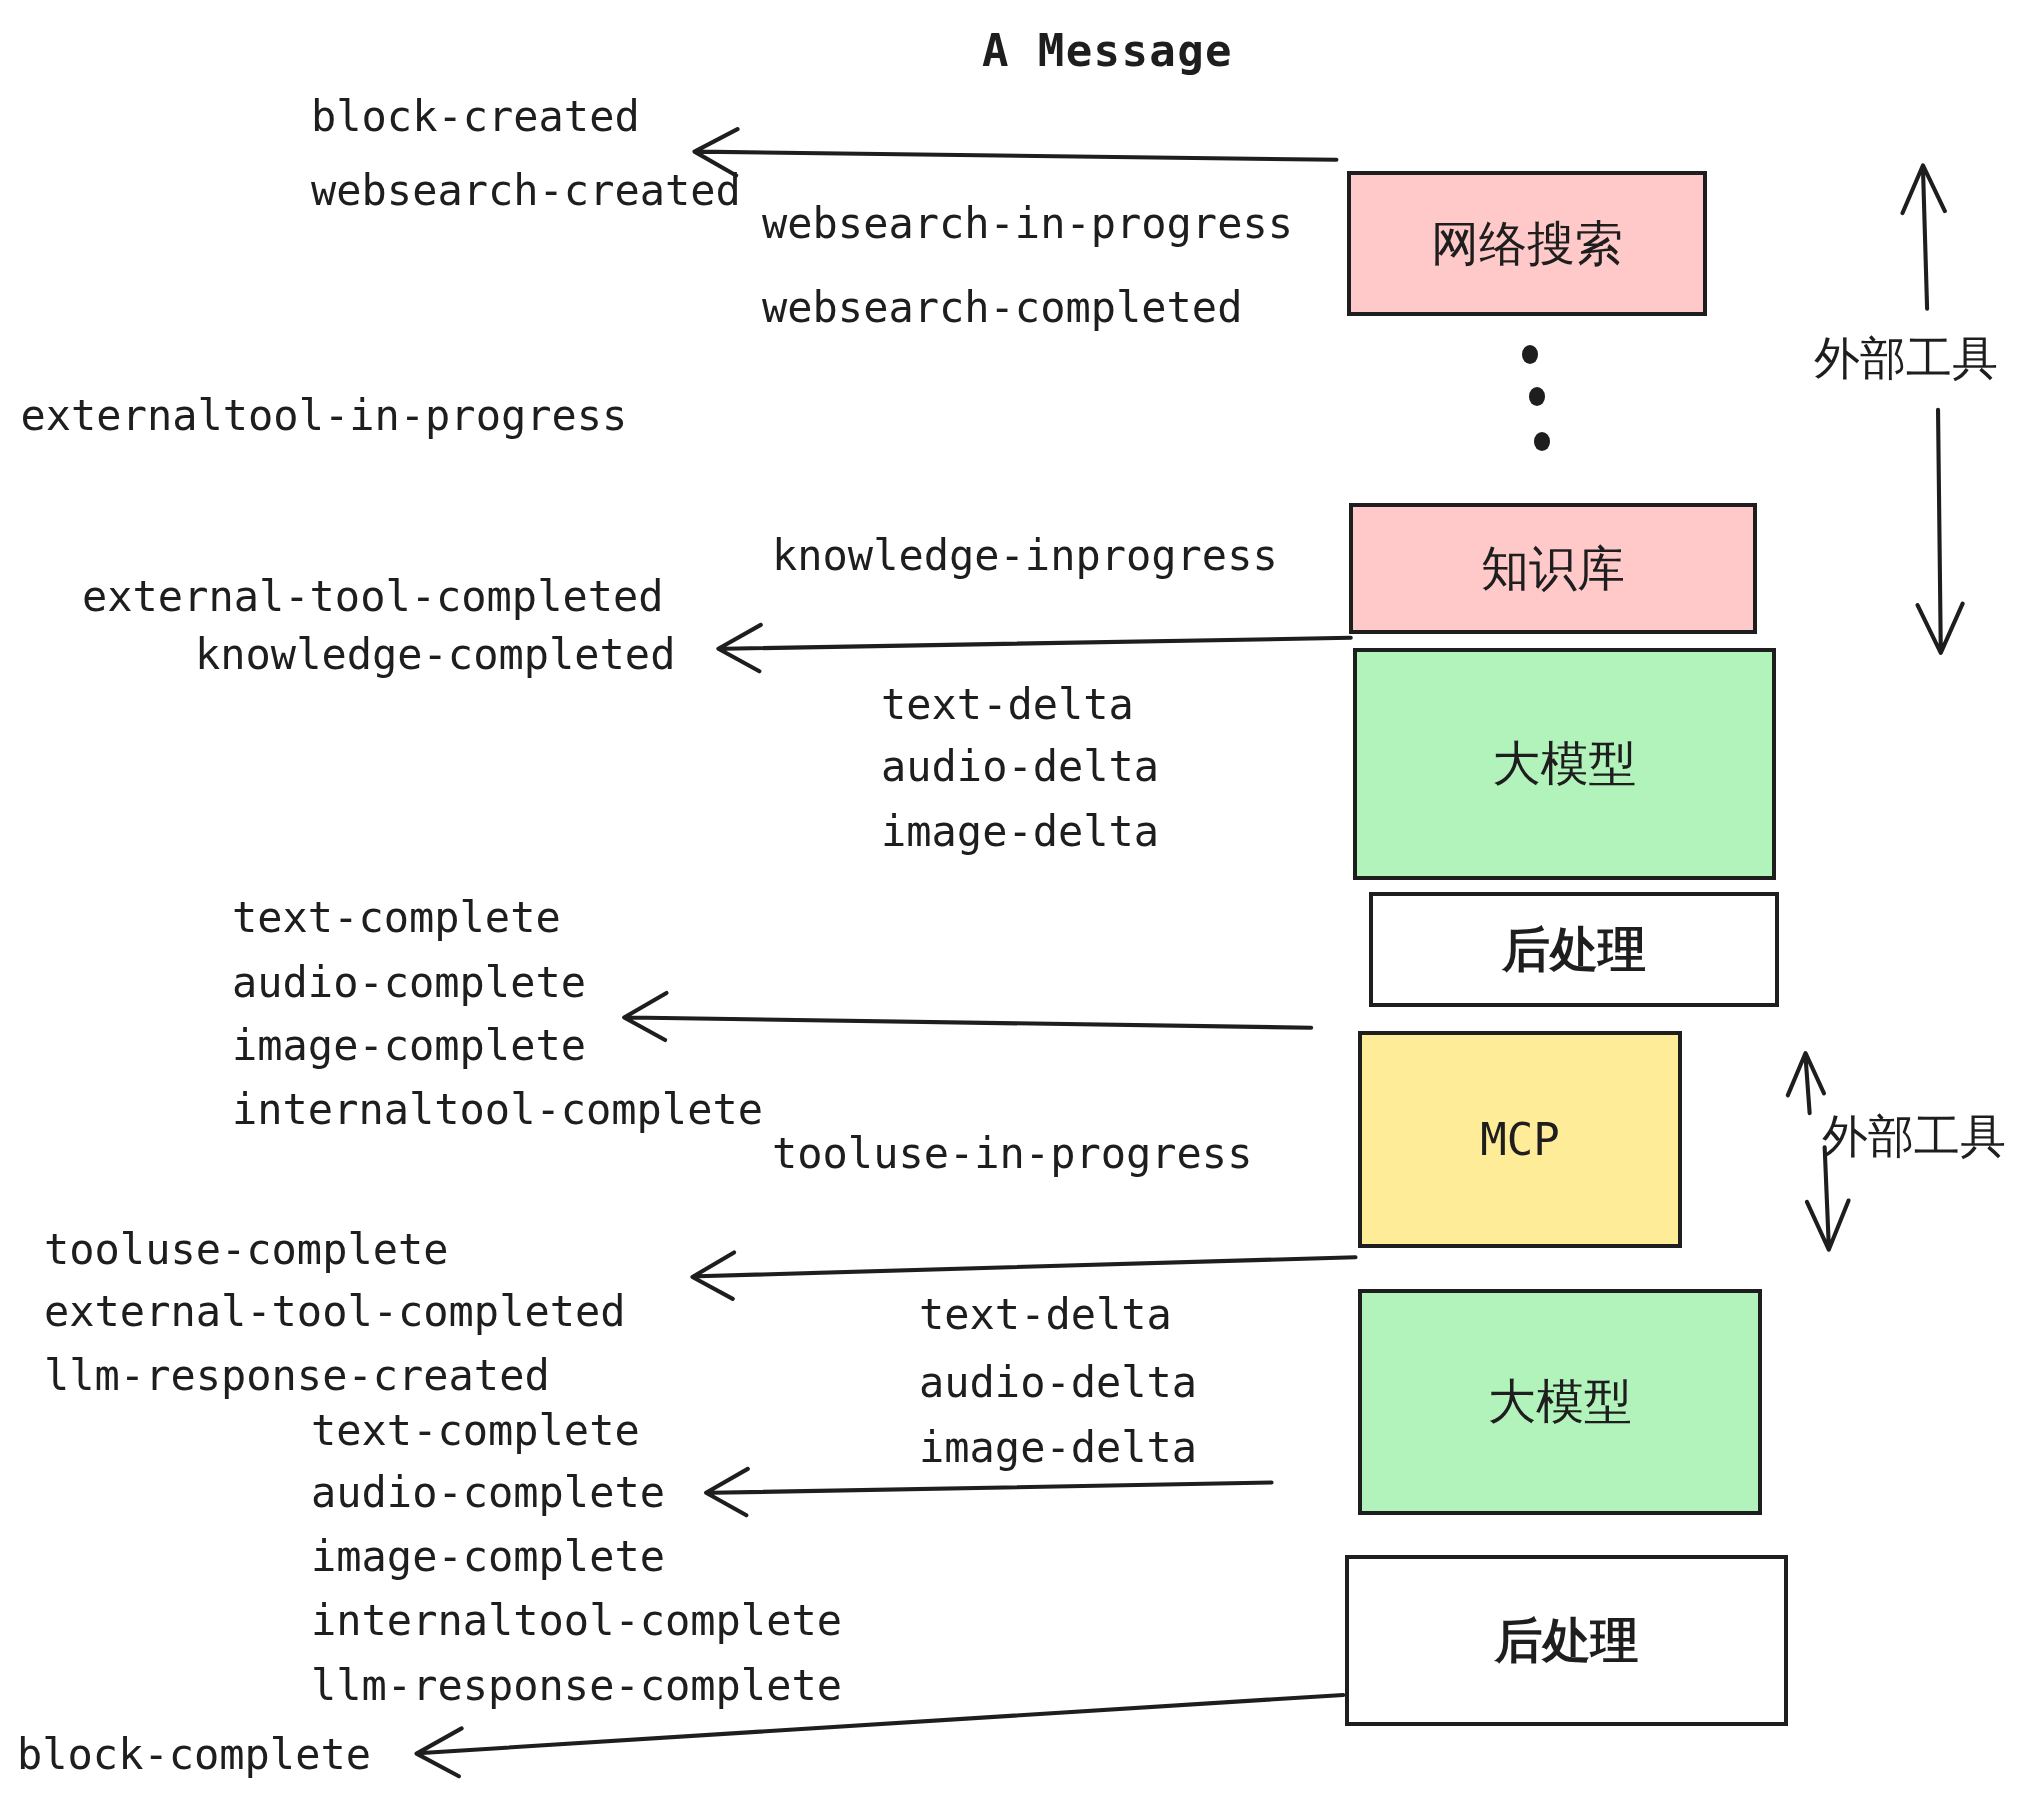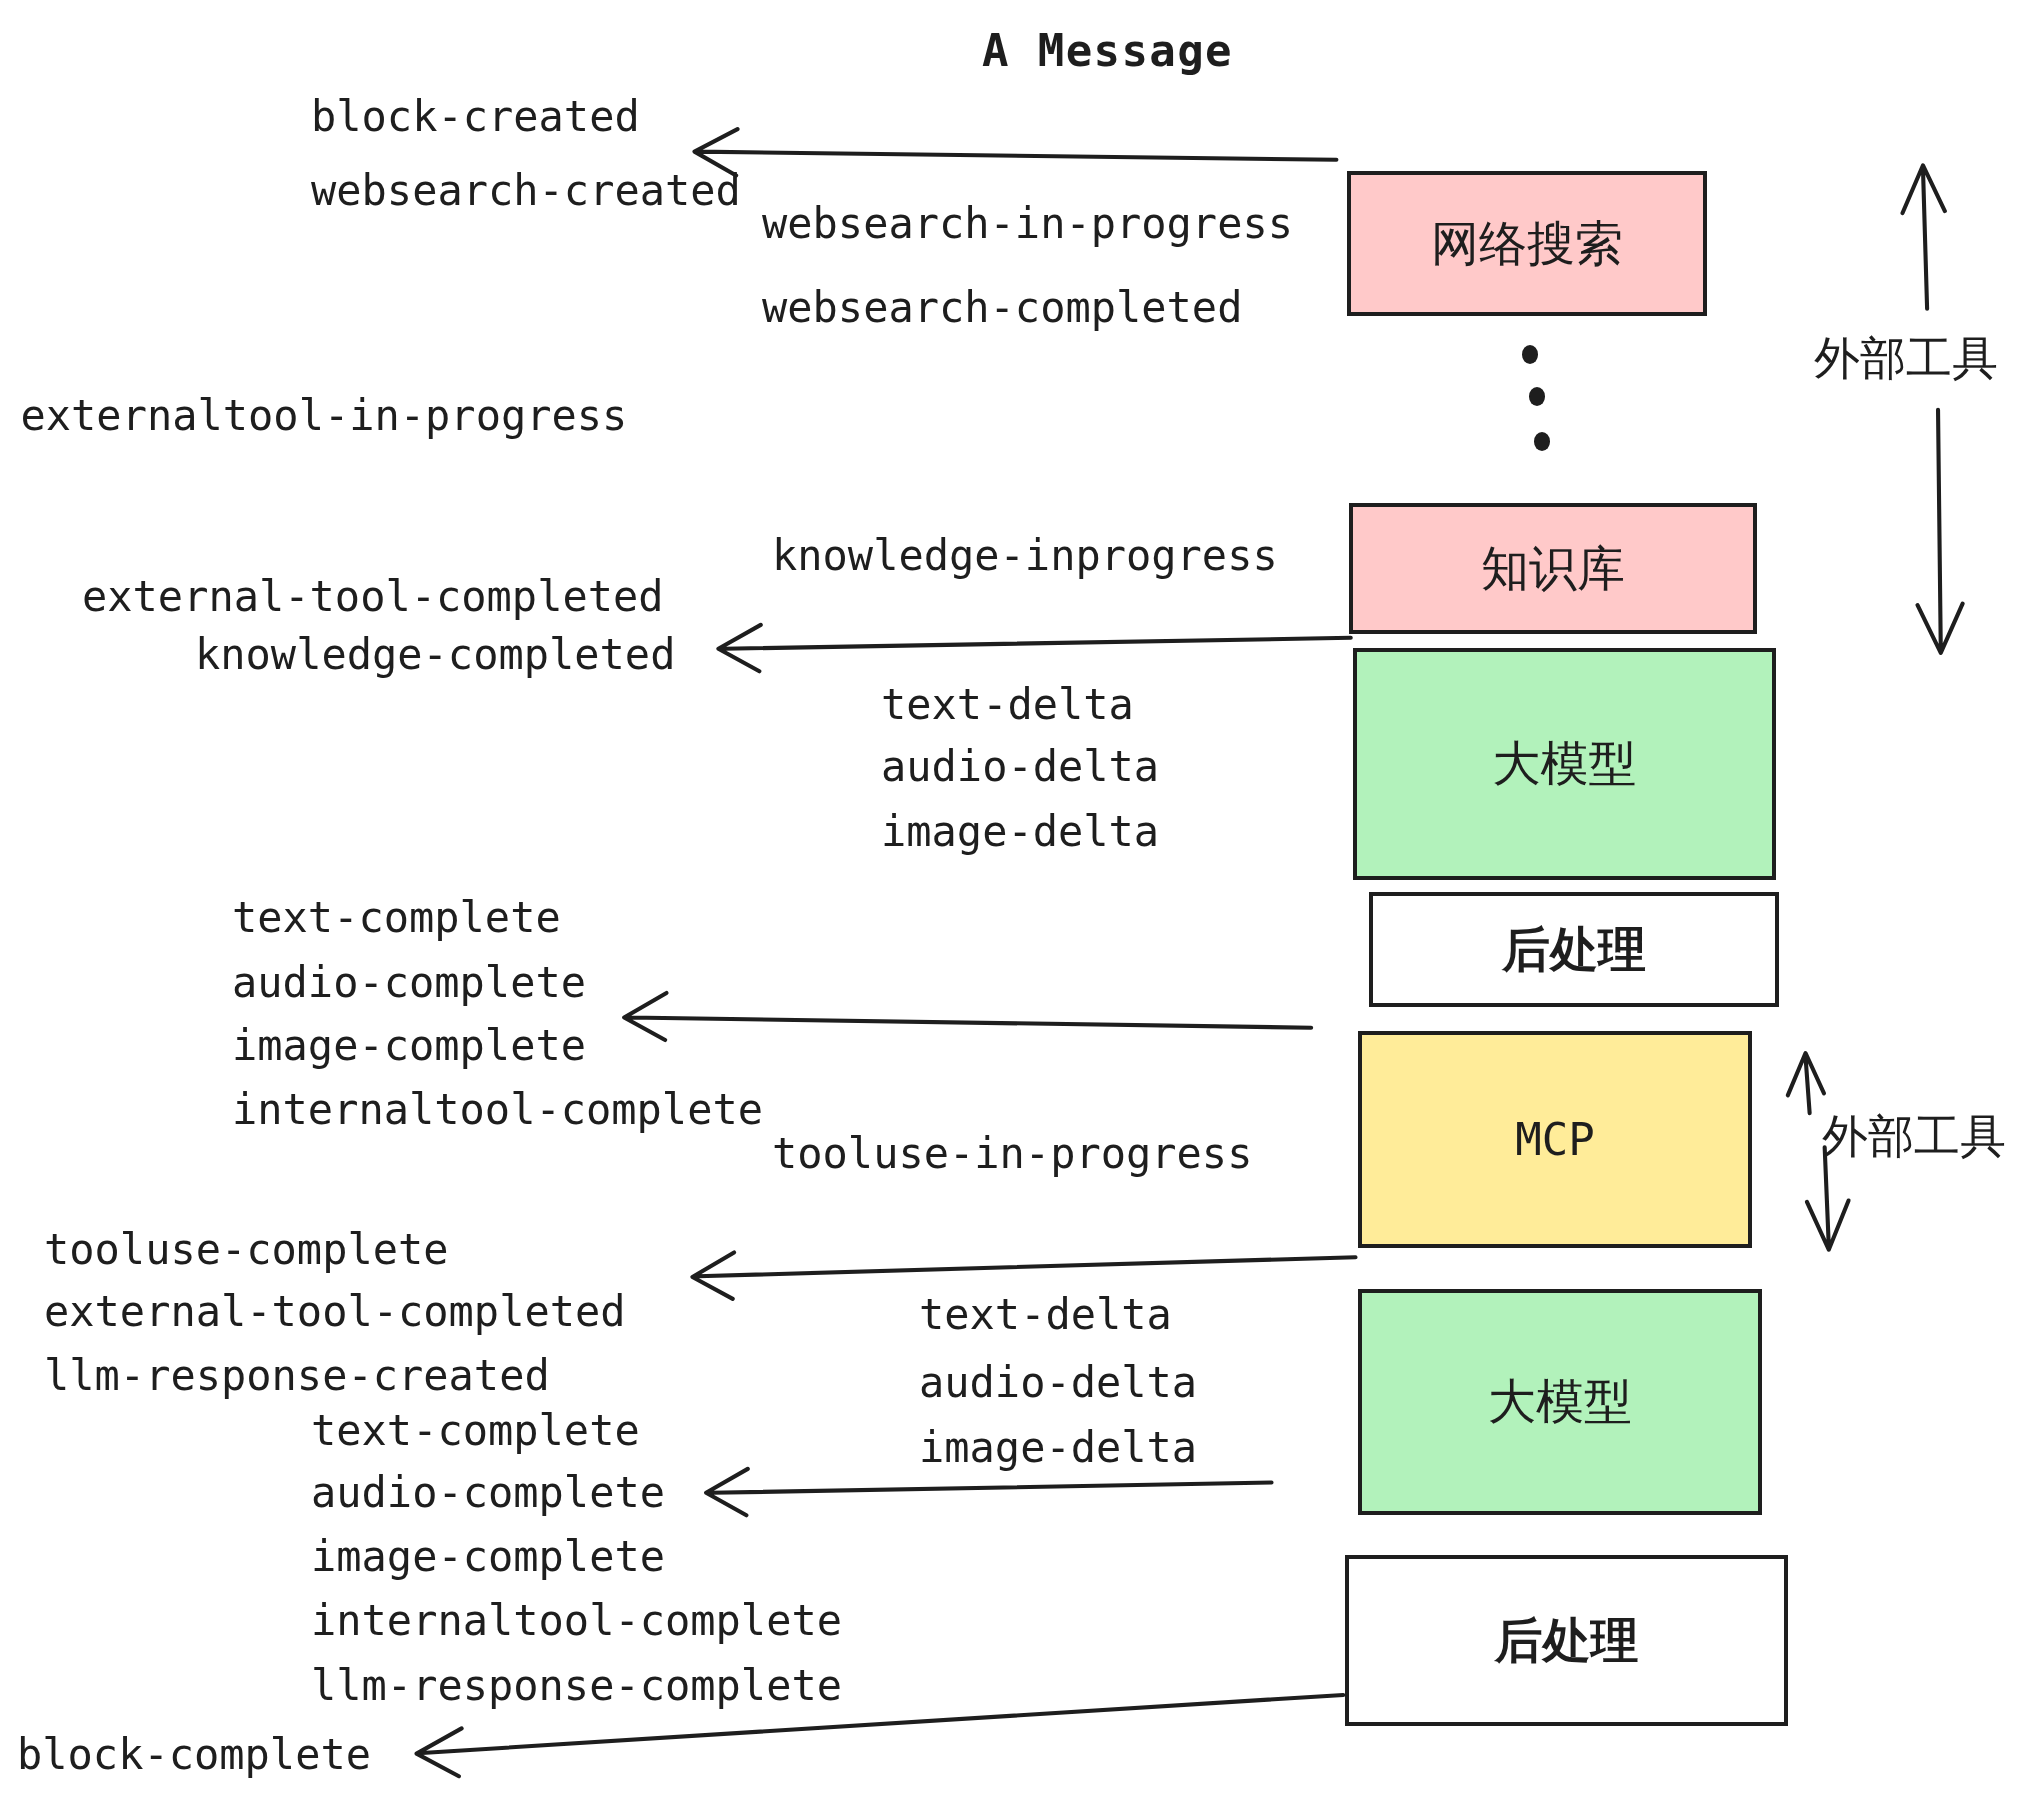--- a/index.html
+++ b/index.html
@@ -77,21 +77,21 @@
   .p-block-complete{left:17px; top:1732px;}
   .p-text-delta-2{left:919px; top:1292px;}
   .p-audio-delta-2{left:919px; top:1360px;}
   .p-image-delta-2{left:919px; top:1425px;}
 
   
   .p-box-websearch{left:1347px; top:171px; width:360px; height:145px;}
   .p-box-knowledge{left:1349px; top:503px; width:408px; height:131px;}
   .p-box-llm-1{left:1353px; top:648px; width:423px; height:232px;}
   .p-box-post-1{left:1369px; top:892px; width:410px; height:115px;}
-  .p-box-mcp{left:1358px; top:1031px; width:394px; height:217px;}
+  .p-box-mcp{left:1358px; top:1031px; width:324px; height:217px;}
   .p-box-llm-2{left:1358px; top:1289px; width:404px; height:226px;}
   .p-box-post-2{left:1345px; top:1555px; width:443px; height:171px;}
 
   .p-dot-1{left:1522px; top:345px;}
   .p-dot-2{left:1529px; top:387px;}
   .p-dot-3{left:1534px; top:432px;}
 
   .p-ext-tools-1{left:1814px; top:328px;}
   .p-ext-tools-2{left:1822px; top:1106px;}
 </style>

